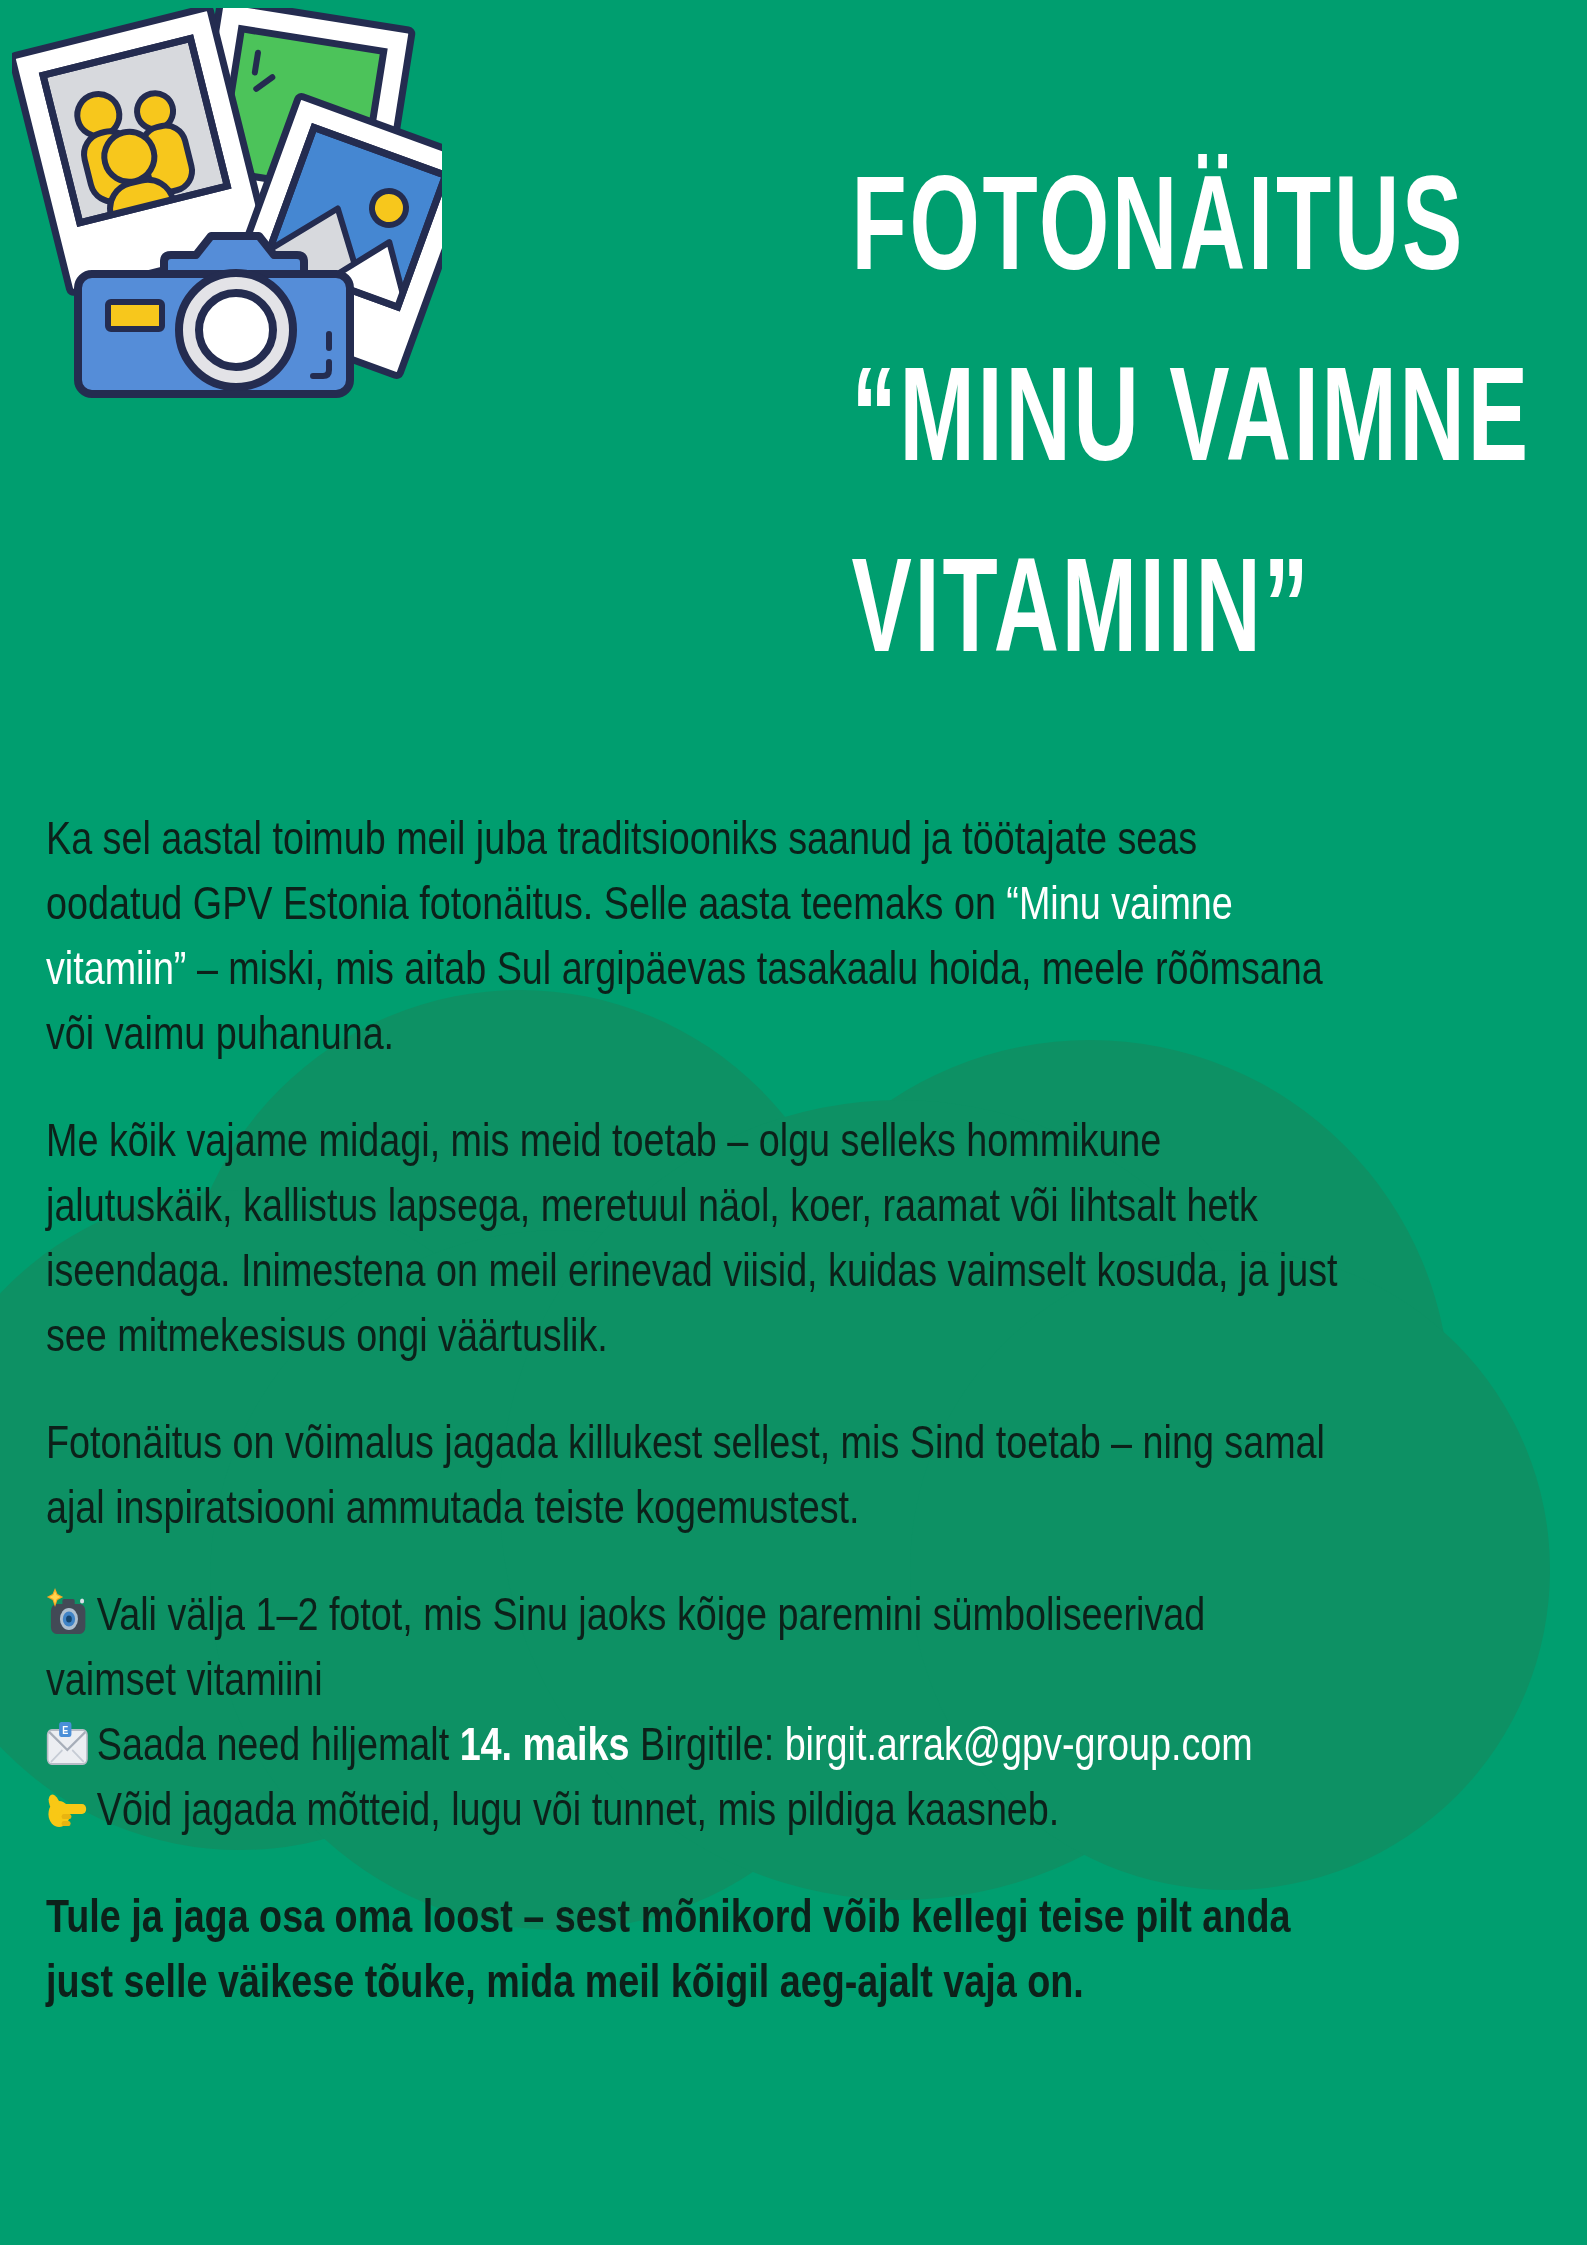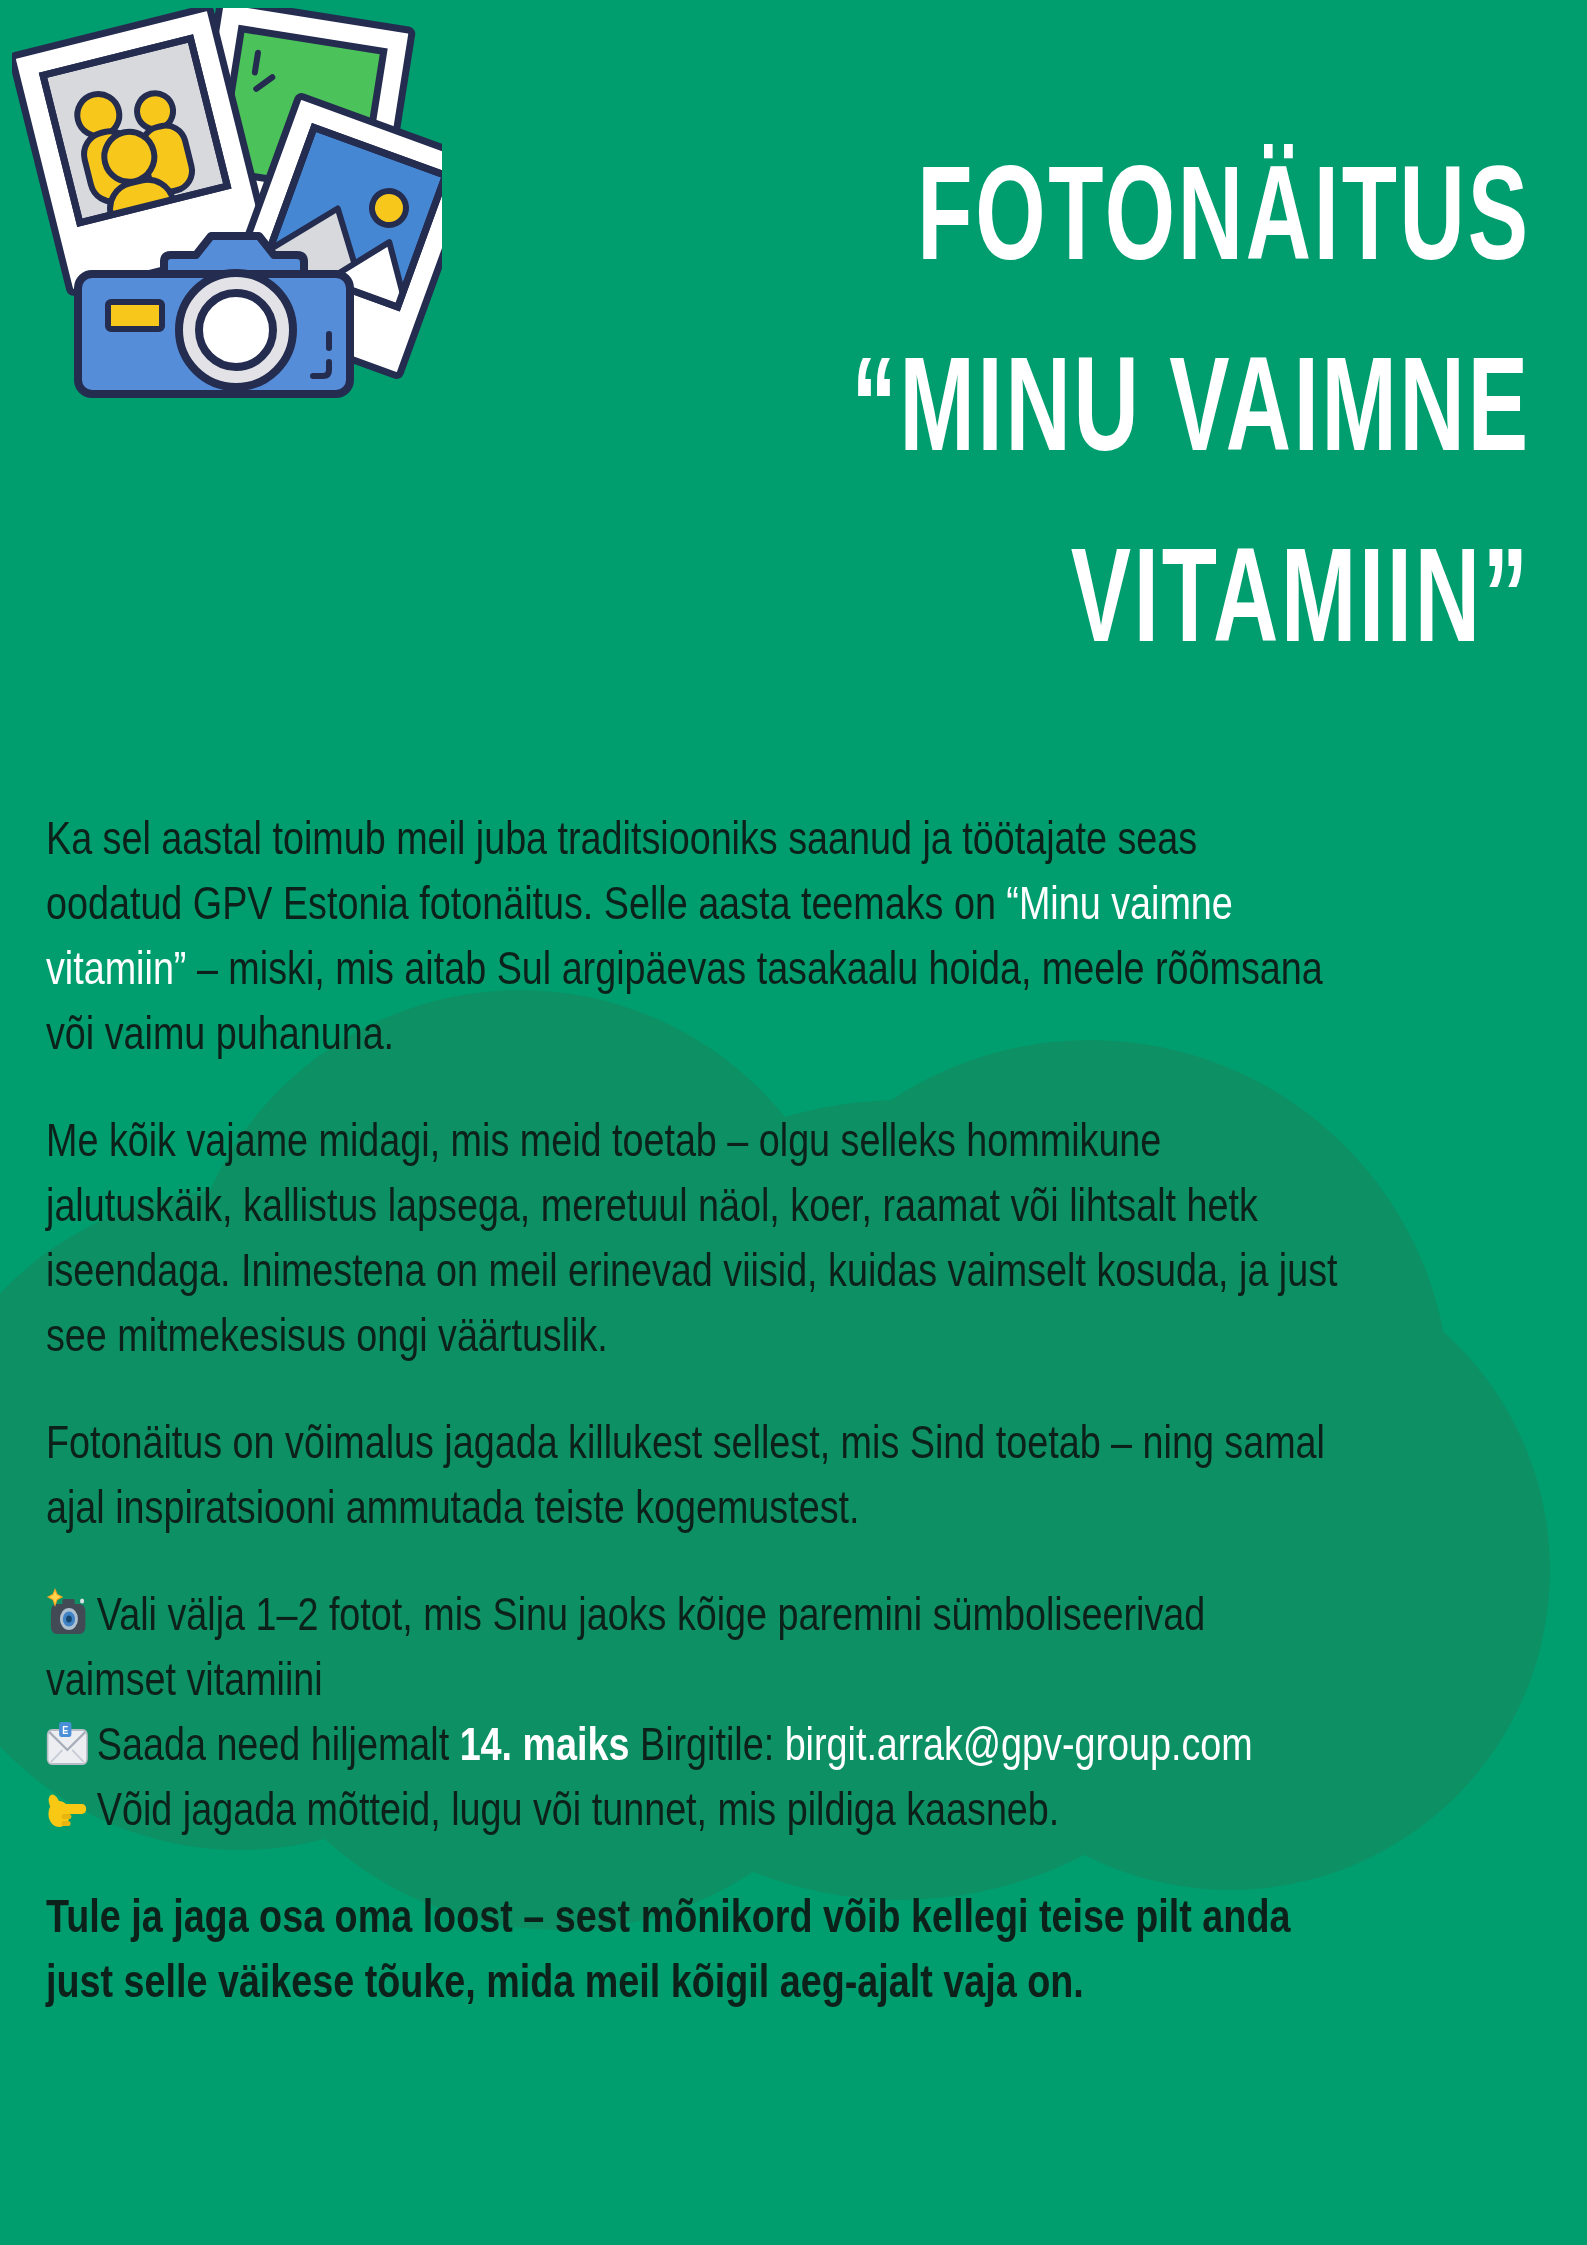--- a/index.html
+++ b/index.html
@@ -3,21 +3,21 @@
 <meta charset="utf-8">
 <style>
   html,body{margin:0;padding:0;background:#009e6f;}
   .poster{
     position:relative;width:1587px;height:2245px;overflow:hidden;
     background:#009e6f;font-family:"Liberation Sans",sans-serif;
   }
   .cloud{position:absolute;left:0;top:0;}
   .hero{position:absolute;left:12px;top:8px;}
   .title-block{
-    position:absolute;top:118px;right:56px;text-align:right;
+    position:absolute;top:128px;right:56px;
     color:#ffffff;font-weight:bold;font-size:133px;line-height:191px;
   }
   .title-line{
     transform:scaleX(0.68);transform-origin:100% 50%;
     white-space:nowrap;letter-spacing:4px;
   }
   .content{
     position:absolute;left:46px;top:806px;width:1880px;
     transform:scaleX(0.82);transform-origin:0 0;
     font-size:46px;line-height:65px;color:#0c211a;

